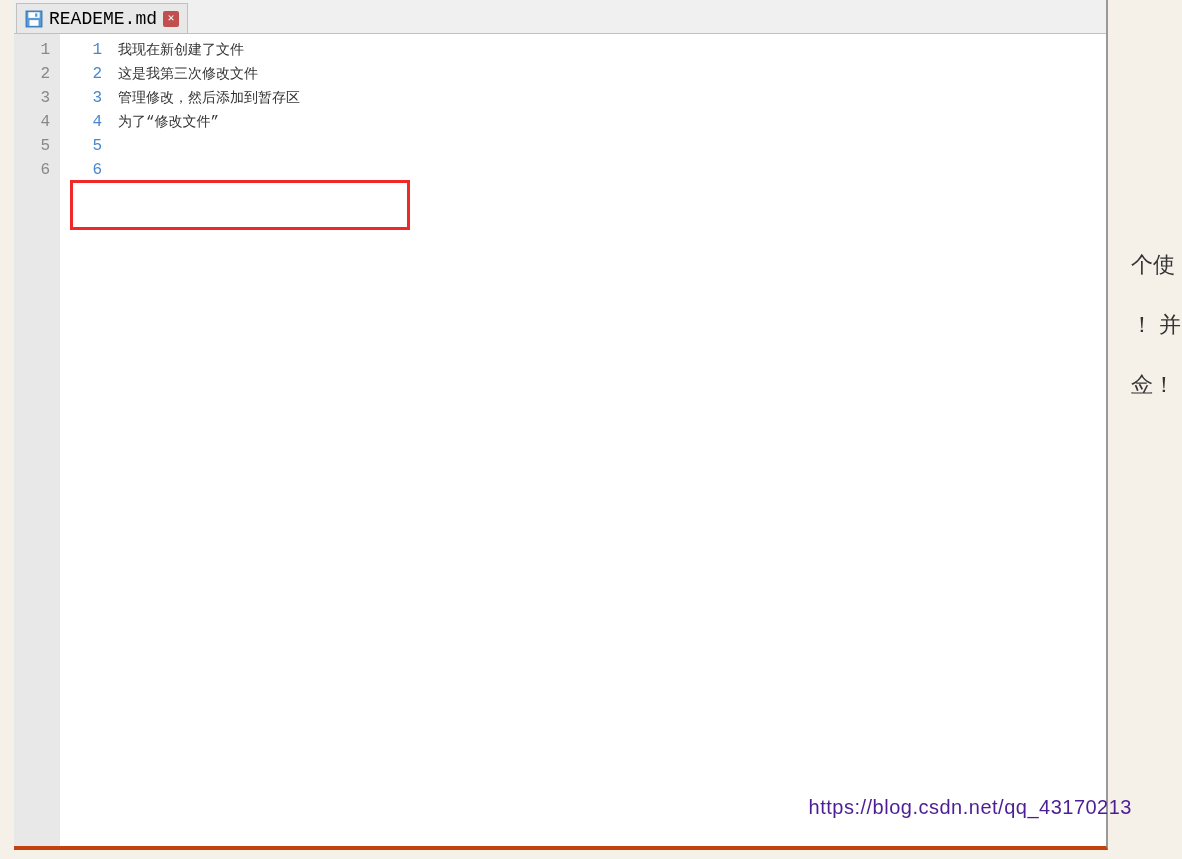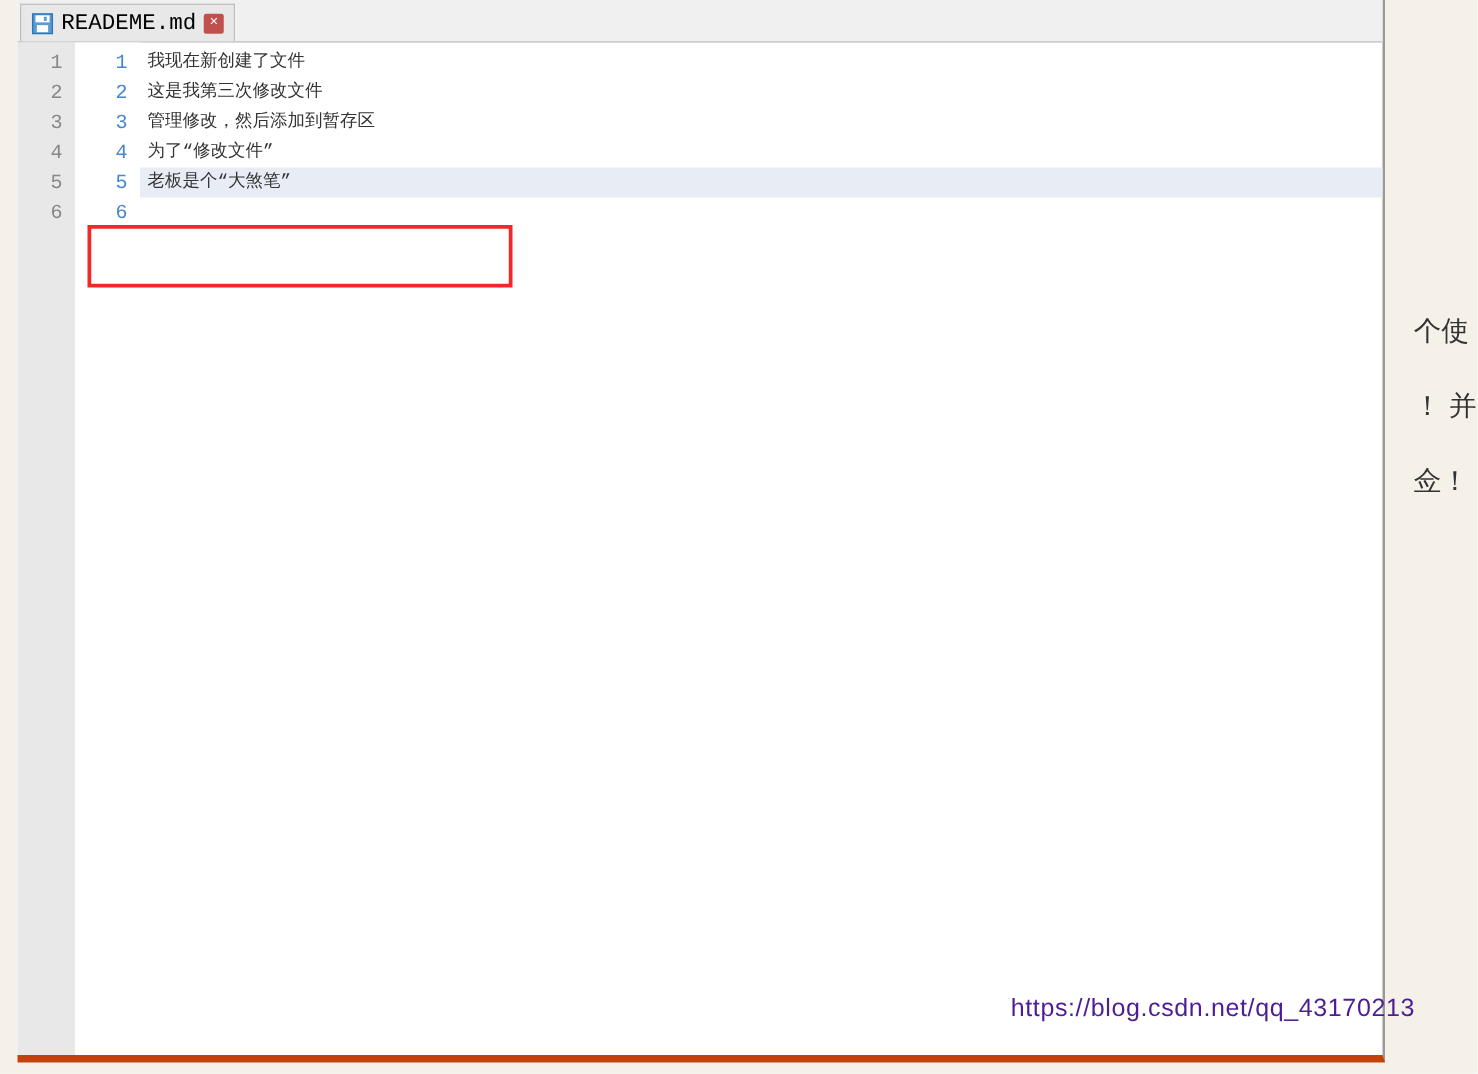--- a/index.html
+++ b/index.html
@@ -12,21 +12,21 @@
       overflow: hidden;
     }
     .editor-container {
       position: absolute;
       left: 14px;
       top: 0;
       width: 1094px;
       height: 850px;
       background: #ffffff;
       border-right: 2px solid #999;
-      border-bottom: 6px solid #c2410c;
+      border-bottom: 4px solid #c2410c;
     }
     .tab-bar {
       height: 34px;
       background: #f0f0f0;
       border-bottom: 1px solid #c0c0c0;
       display: flex;
       align-items: flex-end;
       padding-left: 2px;
     }
     .tab {
@@ -174,21 +174,20 @@
         <div class="lnum">3</div>
         <div class="lnum">4</div>
         <div class="lnum">5</div>
         <div class="lnum">6</div>
       </div>
     <div class="text-area" id="text-area">
         <div class="line">我现在新创建了文件</div>
         <div class="line">这是我第三次修改文件</div>
         <div class="line">管理修改，然后添加到暂存区</div>
         <div class="line">为了“修改文件”</div>
-        <div class="line current">老板是个“大煞笔”</div>
       </div>
     <div class="highlight-box" id="highlight-box" style="left: 56px; top: 146px; width: 340px; height: 50px;"></div>
   </div>
 </div>
 
 <div class="right-fragments">
   <div class="frag">个使</div>
   <div class="frag">！ 并</div>
   <div class="frag">佥！</div>
 </div>

